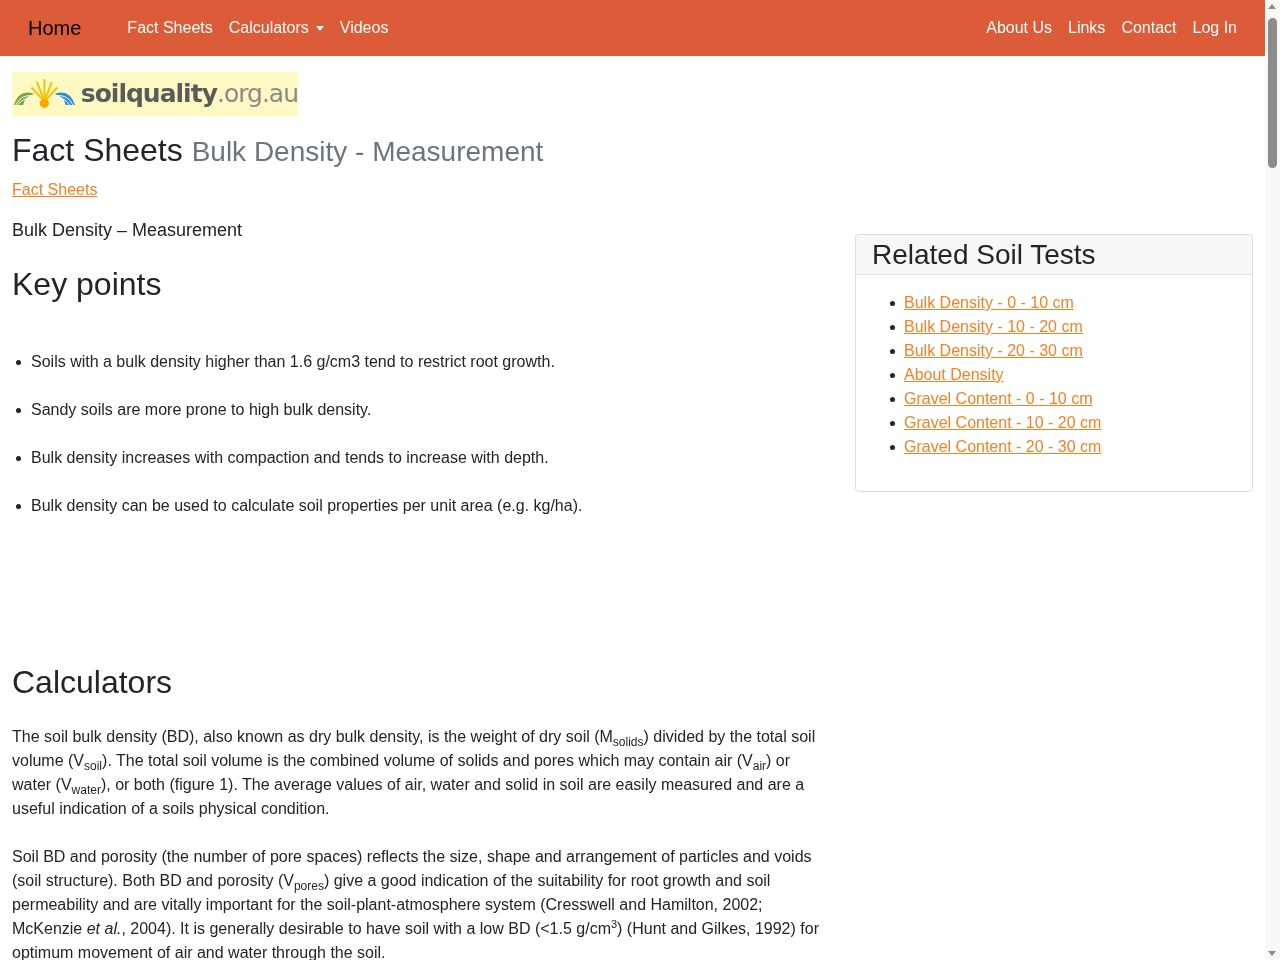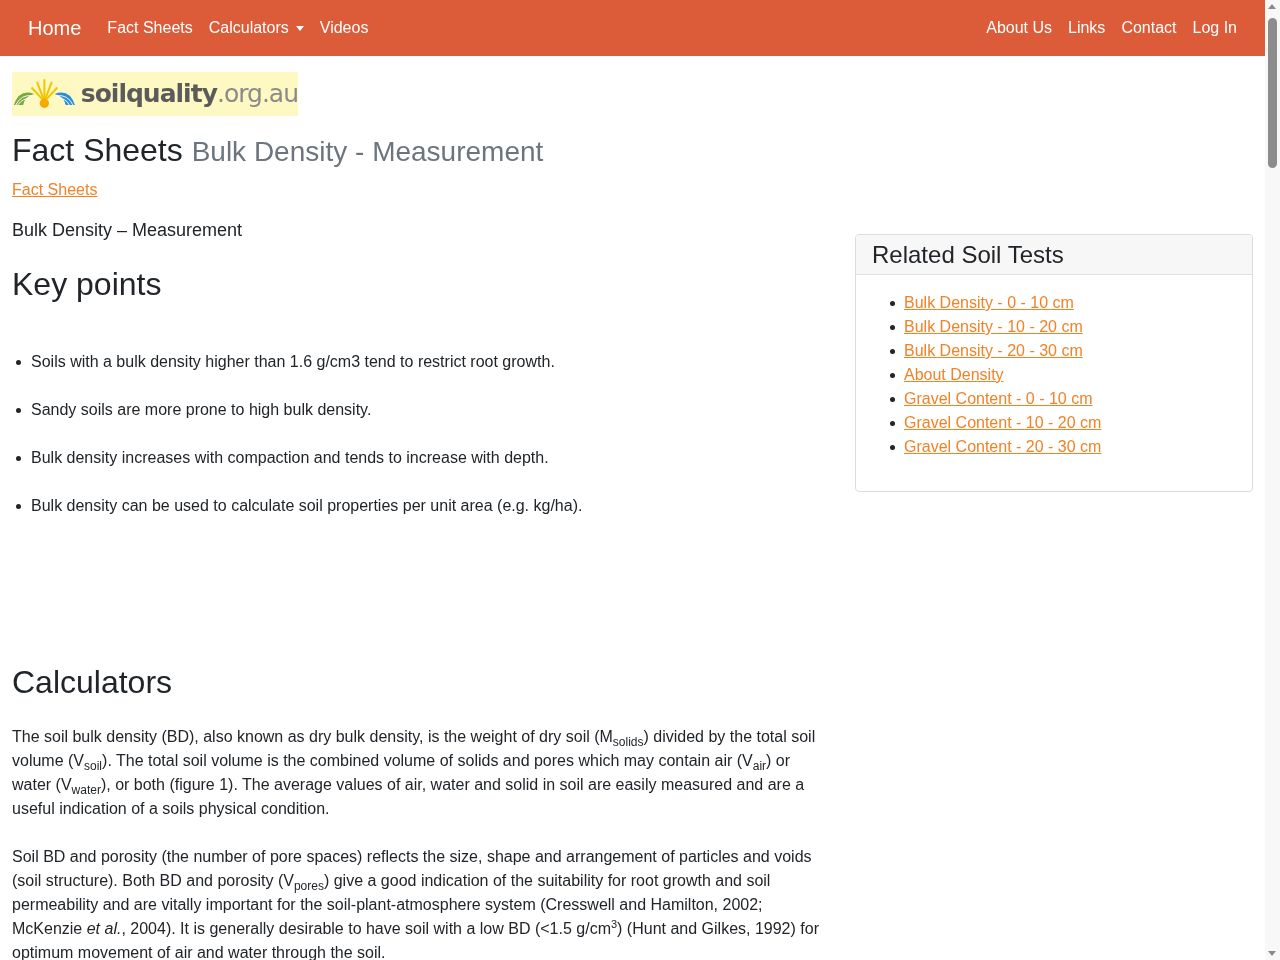--- a/index.html
+++ b/index.html
@@ -6,21 +6,21 @@
     html, body { margin: 0; padding: 0; }
     body {
       width: 1280px; height: 960px; overflow: hidden; position: relative;
       background: #ffffff; color: #212529;
       font-family: "Liberation Sans", sans-serif; font-size: 16px; line-height: 1.5;
     }
     .navbar {
       position: absolute; left: 0; top: 0; width: 1265px; height: 56px;
       background: #dc5b38; display: flex; align-items: center;
     }
-    .brand { color: #ffffff; font-size: 20px; margin-left: 28px; margin-right: 18px; text-decoration: none; }
+    .brand { color: #000000; font-size: 20px; margin-left: 28px; margin-right: 38px; text-decoration: none; }
     .nav-left, .nav-right { display: flex; align-items: center; }
     .nav-right { margin-left: auto; margin-right: 20px; }
     .nav-link { color: #fff; font-size: 16px; padding: 0 8px; text-decoration: none; display: flex; align-items: center; }
     .caret { display: inline-block; width: 0; height: 0; margin-left: 7px;
       border-left: 4.5px solid transparent; border-right: 4.5px solid transparent; border-top: 5px solid #fff; }
 
     .scrollbar { position: absolute; right: 0; top: 0; width: 15px; height: 960px; background: #f8f8f8; }
     .scroll-up { position: absolute; left: 3px; top: 4px; width: 0; height: 0;
       border-left: 4.5px solid transparent; border-right: 4.5px solid transparent; border-bottom: 5px solid #8a8a8a; }
     .scroll-down { position: absolute; left: 3px; bottom: 4px; width: 0; height: 0;
@@ -40,21 +40,21 @@
 
     .kp-list { position: absolute; left: 12px; top: 350px; margin: 0; padding: 0; list-style: none; width: 800px; }
     .kp-list li { font-size: 16px; height: 48px; display: flex; align-items: flex-start; }
     .bullet { display: inline-block; width: 5px; height: 5px; background: #212529; border-radius: 50%; margin: 10px 10px 0 4px; flex: none; }
 
     .para { position: absolute; left: 12px; width: 815px; margin: 0; font-size: 16px; line-height: 24px; }
     .para sub { font-size: 12px; vertical-align: -4px; line-height: 0; }
     .para sup { font-size: 11px; vertical-align: 6px; line-height: 0; }
 
     .card { position: absolute; left: 855px; top: 234px; width: 398px; height: 258px; border: 1px solid #dcdcdc; border-radius: 4px; background: #fff; overflow: hidden; }
-    .card-header { height: 40px; background: #f7f7f7; border-bottom: 1px solid #e0e0e0; padding: 6px 16px; font-size: 24px; line-height: 28px; }
+    .card-header { height: 40px; background: #f7f7f7; border-bottom: 1px solid #e0e0e0; padding: 6px 16px; font-size: 28px; line-height: 28px; }
     .card-list { margin: 0; padding: 0; list-style: none; position: absolute; left: 34px; top: 56px; }
     .card-list li { height: 24px; display: flex; align-items: flex-start; font-size: 16px; }
     .card-list .bullet { margin: 10px 9px 0 0; }
     .card-list a { color: #f28226; text-decoration: underline; }
   </style>
 </head>
 <body>
 
 <nav class="navbar">
   <a class="brand">Home</a>

